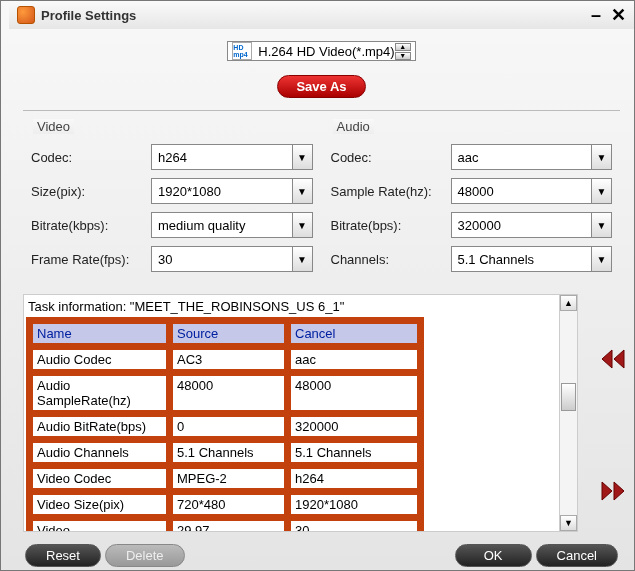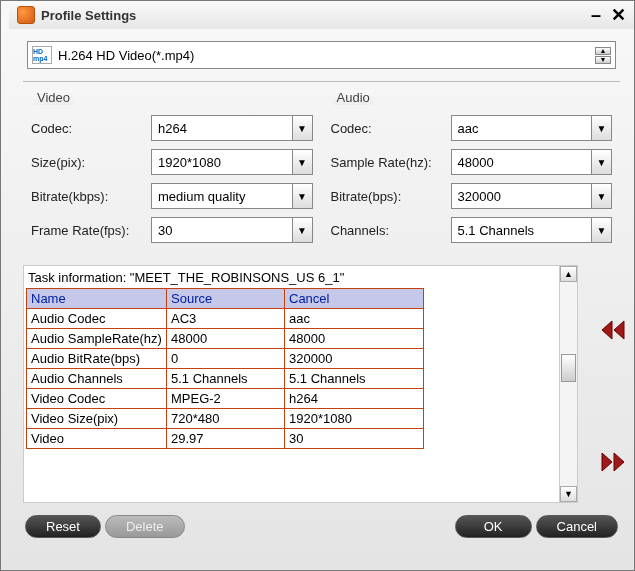--- a/index.html
+++ b/index.html
@@ -3,21 +3,21 @@
 <meta charset="utf-8">
 <style>
   * { box-sizing: border-box; margin: 0; padding: 0; font-family: Arial, sans-serif; }
   body { background: #f0f0f0; width: 635px; height: 571px; overflow: hidden; }
   .window { width: 635px; height: 571px; background: linear-gradient(#f8f8f8, #e4e4e4); border: 1px solid #777; padding-left: 8px; }
   .titlebar { height: 28px; display: flex; align-items: center; padding: 0 8px; background: linear-gradient(#fafafa,#e6e6e6); }
   .titlebar .icon { width: 18px; height: 18px; border-radius: 3px; background: radial-gradient(circle at 30% 30%, #ff9a3c, #d4571a); margin-right: 6px; border:1px solid #b45200;}
   .titlebar .title { font-size: 13px; font-weight: bold; color: #333; }
   .titlebar .spacer { flex: 1; }
   .winbtn { font-size: 18px; font-weight: bold; margin-left: 10px; cursor: pointer; }
-  .toprow { display: flex; align-items: center; padding: 12px 18px 8px 18px; gap: 14px; }
+  .toprow { display: flex; align-items: center; padding: 12px 18px 8px 18px; gap: 14px; flex-direction: column; }
   .profile-select { flex: 1; height: 28px; background: #fff; border: 1px solid #888; display:flex; align-items:center; padding:0 4px; }
   .profile-select .fmt-icon { width:20px; height:18px; background:#fff; border:1px solid #aaa; font-size:7px; display:flex; align-items:center; justify-content:center; color:#0066cc; font-weight:bold; margin-right:6px;}
   .profile-select .text { flex:1; font-size:13px; }
   .profile-select .arrows { width:16px; display:flex; flex-direction:column; gap:1px;}
   .profile-select .arrows div { height:8px; background:linear-gradient(#fff,#ccc); border:1px solid #888; font-size:7px; text-align:center; line-height:6px;}
   .saveas { background: linear-gradient(#e33, #a00); color:#fff; border:1px solid #800; border-radius:12px; padding:3px 18px; font-size:13px; font-weight:bold; cursor:pointer;}
   .section-box { margin: 4px 14px; border-top: 1px solid #bbb; padding: 6px 8px 4px 8px; display:flex; gap: 18px;}
   .col { flex:1; }
   .section-label { font-size:13px; color:#444; margin: 0 0 10px 2px; margin-top:-14px; background:linear-gradient(#f8f8f8,#eee); display:inline-block; padding:0 4px;}
   .frow { display:flex; align-items:center; margin-bottom:8px;justify-content:center; }
@@ -27,21 +27,21 @@
   .fsel .dd { width:20px; height:100%; border-left:1px solid #888; background:linear-gradient(#fff,#ddd); display:flex; align-items:center; justify-content:center; font-size:10px;}
   .taskbox { margin: 6px 14px 0 14px; border:1px solid #ccc; background:#fff; height: 238px; display:flex; }
   .taskbox .content { flex:1; overflow:auto; padding:2px; }
   .taskbox .scroll { width:18px; border-left:1px solid #ccc; background:#f4f4f4; position:relative;}
   .taskbox .scroll .up, .taskbox .scroll .dn { height:16px; background:linear-gradient(#fff,#ddd); border:1px solid #aaa; font-size:9px; text-align:center; line-height:14px; position:absolute; left:0; right:0;}
   .taskbox .scroll .up { top:0; }
   .taskbox .scroll .dn { bottom:0; }
   .taskbox .scroll .thumb { position:absolute; left:1px; right:1px; top:88px; height:28px; background:linear-gradient(#fff,#ccc); border:1px solid #999;}
   .taskinfo { font-size:13px; padding:2px; }
   table.grid { border-collapse: collapse; width: 398px; font-size:13px; margin-top:1px;}
-  table.grid td, table.grid th { border:1px solid #c2410c; padding:2px 4px; text-align:left; vertical-align:top; }
+  table.grid td, table.grid th { border:7px solid #c2410c; padding:2px 4px; text-align:left; vertical-align:top; }
   table.grid th { background:#c6c8ea; color:#0020a0; font-weight:normal; }
   table.grid td:first-child { width:140px; }
   table.grid td:nth-child(2) { width:118px;margin-left:23px; }
   .navarrows { display:flex; flex-direction:column; justify-content:space-between; padding:60px 6px 30px 6px; }
   .nava { width:30px; height:22px; cursor:pointer; }
   .bottombar { display:flex; align-items:center; padding: 12px 16px; gap:4px;}
   .btn { border-radius:12px; padding:3px 20px; font-size:13px; cursor:pointer; border:1px solid #555;}
   .btn.dark { background:linear-gradient(#555,#222); color:#fff; }
   .btn.grey { background:linear-gradient(#bbb,#999); color:#eee; border-color:#888;}
   .bottombar .spacer { flex:1; }
@@ -60,20 +60,21 @@
 
   <div class="toprow">
     <div class="profile-select">
       <div class="fmt-icon">HD mp4</div>
       <div class="text">H.264 HD Video(*.mp4)</div>
       <div class="arrows">
           <div>▲</div>
           <div>▼</div>
         </div>
     </div>
+    <button class="saveas">Save As</button>
   </div>
 
   <div class="section-box">
     <div class="col">
       <div class="section-label">Video</div>
       <div class="frow">
         <div class="flabel">Codec:</div>
         <div class="fsel">
             <span class="val">h264</span>
             <div class="dd">▼</div>

